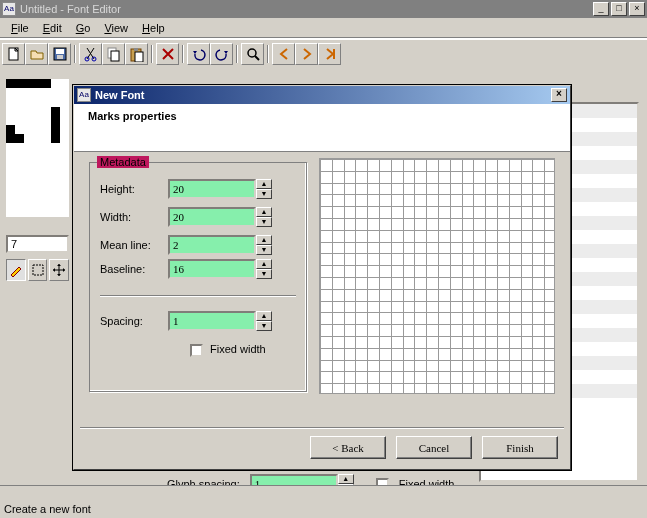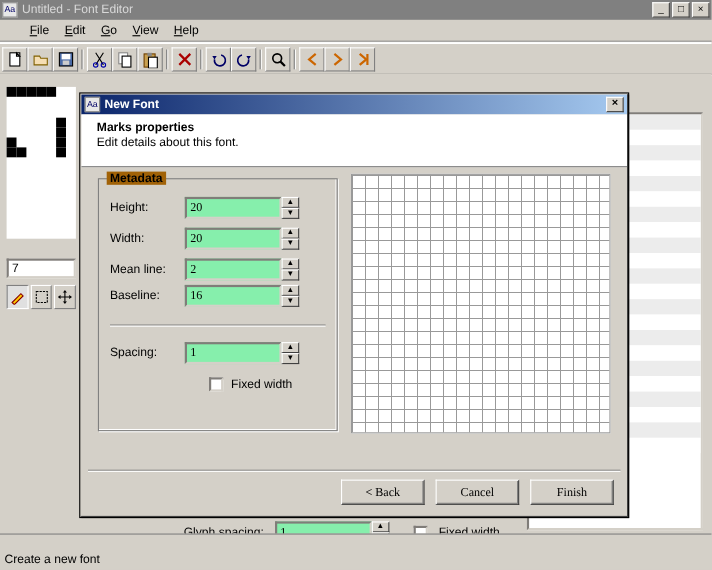--- a/index.html
+++ b/index.html
@@ -23,21 +23,21 @@
     padding: 0 2px;
     position: relative;
   }
   .titlebar .app-icon { width: 14px; height: 14px; background:#e8e8e8; border:1px solid #888; margin-right:4px; font-size:8px; line-height:12px; text-align:center; color:#006; }
   .titlebar .title { flex:1; }
   .titlebar .ctrls { display:flex; gap:0; }
   .titlebar .ctrls .btn {
     width:16px; height:14px; background:#d4d0c8; border:1px solid; border-color:#fff #404040 #404040 #fff; margin-left:2px; font-size:9px; line-height:11px; text-align:center; color:#000;
   }
   
-  .menubar { display:flex; padding:2px 20px; height:19px; }
+  .menubar { display:flex; padding:2px 4px; height:19px; }
   .menubar span { padding:2px 7px; }
   .menubar span u { text-decoration: underline; }
   
   .toolbar {
     height:28px; display:flex; align-items:center; padding:1px 2px; gap:0px;
     border-top:1px solid #fff;
   }
   .tool {
     width:23px; height:22px; display:flex; align-items:center; justify-content:center;
     border:1px solid transparent;
@@ -84,21 +84,21 @@
   .dialog .dtitle .x { margin-left:auto; width:16px; height:14px; background:#d4d0c8; border:1px solid; border-color:#fff #404040 #404040 #fff; color:#000; font:bold 10px/10px Arial; text-align:center; }
   .dialog .header {
     background:#fff; height:48px; padding:6px 14px; border-bottom:1px solid #808080;
   }
   .dialog .header .h1 { font-weight:bold; margin-bottom:2px; }
   .dialog .body { position:absolute; left:0; right:0; top:66px; bottom:40px; padding:10px 14px;}
   .groupbox {
     position:absolute; left:15px; top:10px; width:218px; height:230px;
     border:1px solid #808080; box-shadow: inset -1px -1px 0 #fff, 1px 1px 0 #fff;
   }
-  .groupbox .legend { position:absolute; top:-7px; left:7px; background:#a16207; padding:0 3px;font-weight:bold; }
+  .groupbox .legend { position:absolute; top:-7px; left:7px; background:#be185d; padding:0 3px; }
   .groupbox .frow { position:absolute; left:10px; display:flex; align-items:center; }
   .groupbox .frow label { width:68px; }
   .groupbox .hline { position:absolute; left:10px; width:196px; height:0; border-top:1px solid #808080; border-bottom:1px solid #fff; }
   .groupbox .chkrow { position:absolute; left:100px; }
   
   .preview {
     position:absolute; left:245px; top:6px; width:236px; height:236px; background:#fff;
   }
   .preview-grid { width:100%; height:100%; position:relative; }
   .preview-grid::before, .preview-grid::after { content:""; position:absolute; }
@@ -404,21 +404,20 @@
 </div>
 
 <div class="dialog">
   <div class="dtitle">
     <div class="app-icon">Aa</div>
     <span>New Font</span>
     <div class="x">×</div>
   </div>
   <div class="header">
     <div class="h1">Marks properties</div>
-    <div>Edit details about this font.</div>
   </div>
 
   <div class="body">
     <div class="groupbox">
       <div class="legend">Metadata</div>
 
       <div class="frow" style="top:16px;">
         <label>Height:</label>
         <div class="spin">
           <input value="20" style="">

